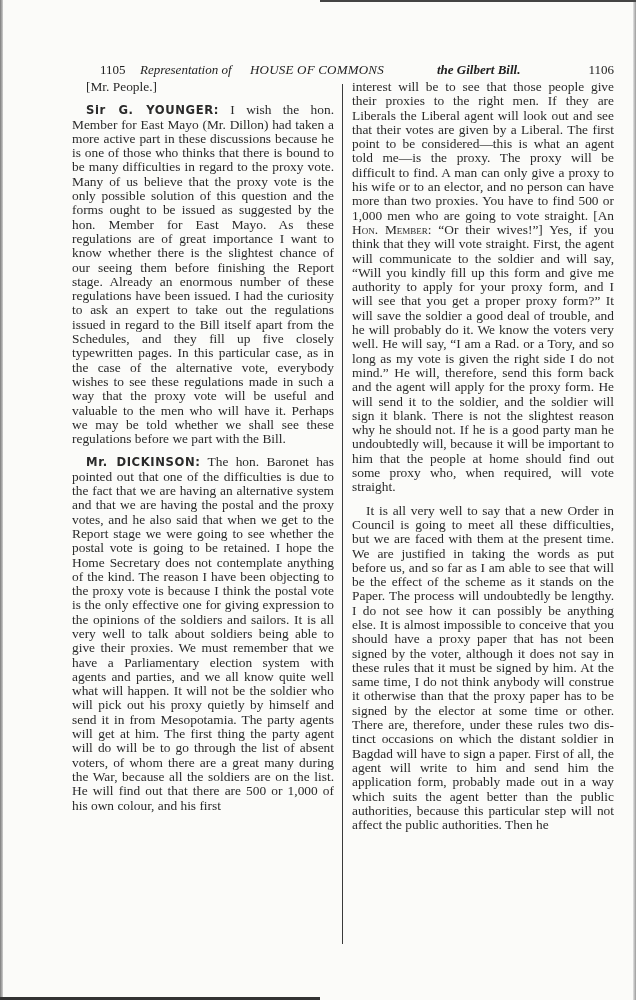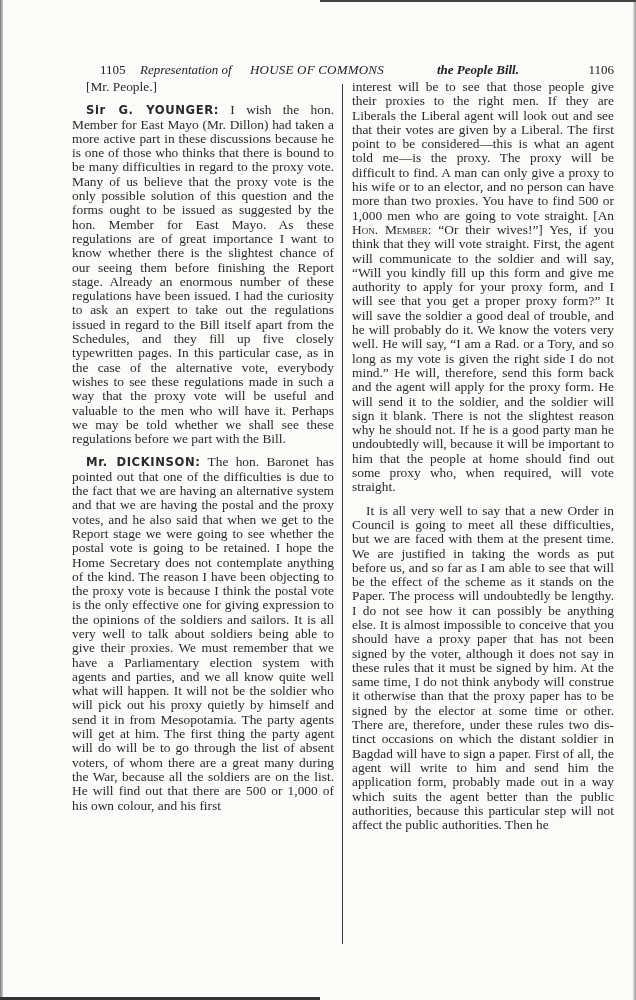--- a/index.html
+++ b/index.html
@@ -63,21 +63,21 @@
 
 <div class="scan-left-edge"></div>
 <div class="scan-right-edge"></div>
 <div class="scan-top-edge"></div>
 <div class="scan-bottom-edge"></div>
 
 <div class="header">
   <span class="hdr-left-num">1105</span>
   <span class="hdr-left-title">Representation of</span>
   <span class="hdr-center">HOUSE OF COMMONS</span>
-  <span class="hdr-right-title">the People Bill.</span>
+  <span class="hdr-right-title">the Gilbert Bill.</span>
   <span class="hdr-right-num">1106</span>
 </div>
 
 <div class="col-rule"></div>
 
 <div class="column col-left">
   <p>[Mr. People.]</p>
   <p class="gap"><span class="speaker">Sir G. YOUNGER:</span><span> I wish the hon. Member for East Mayo (Mr. Dillon) had taken a more active part in these discus­sions because he is one of those who thinks that there is bound to be many difficulties in regard to the proxy vote. Many of us believe that the proxy vote is the only possible solution of this question and the forms ought to be issued as suggested by the hon. Member for East Mayo. As these regulations are of great importance I want to know whether there is the slight­est chance of our seeing them before finishing the Report stage. Already an enormous number of these regulations have been issued. I had the curiosity to ask an expert to take out the regulations issued in regard to the Bill itself apart from the Schedules, and they fill up five closely typewritten pages. In this par­ticular case, as in the case of the alterna­tive vote, everybody wishes to see these regulations made in such a way that the proxy vote will be useful and valuable to the men who will have it. Perhaps we may be told whether we shall see these regulations before we part with the Bill.</span></p>
   <p class="gap"><span class="speaker">Mr. DICKINSON:</span><span> The hon. Baronet has pointed out that one of the difficulties is due to the fact that we are having an alternative system and that we are having the postal and the proxy votes, and he also said that when we get to the Report stage we were going to see whether the postal vote is going to be retained. I hope the Home Secretary does not contemplate anything of the kind. The reason I have been objecting to the proxy vote is because I think the postal vote is the only effective one for giving expression to the opinions of the soldiers and sailors. It is all very well to talk about soldiers being able to give their proxies. We must remember that we have a Parliamentary election system with agents and parties, and we all know quite well what will happen. It will not be the soldier who will pick out his proxy quietly by himself and send it in from Mesopotamia. The party agents will get at him. The first thing the party agent will do will be to go through the list of absent voters, of whom there are a great many during the War, because all the soldiers are on the list. He will find out that there are 500 or 1,000 of his own colour, and his first</span></p>
 </div>

